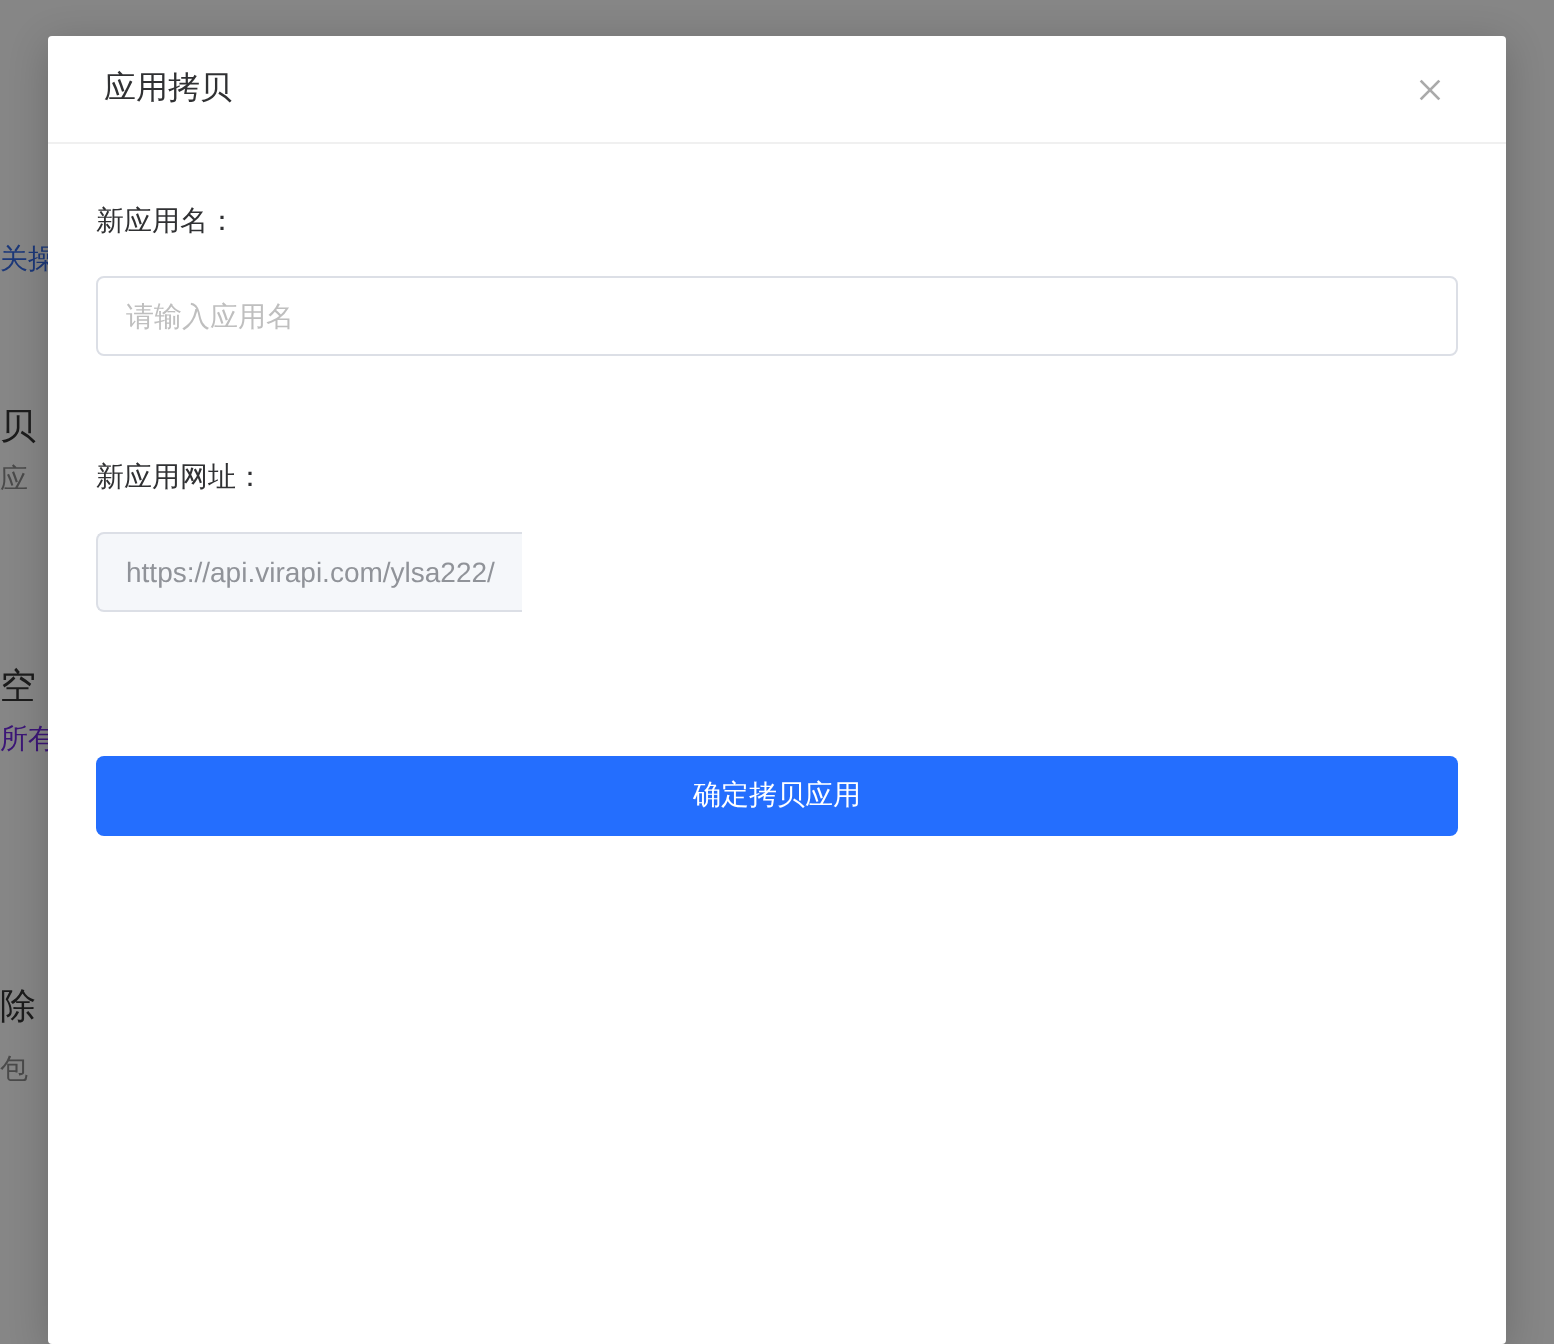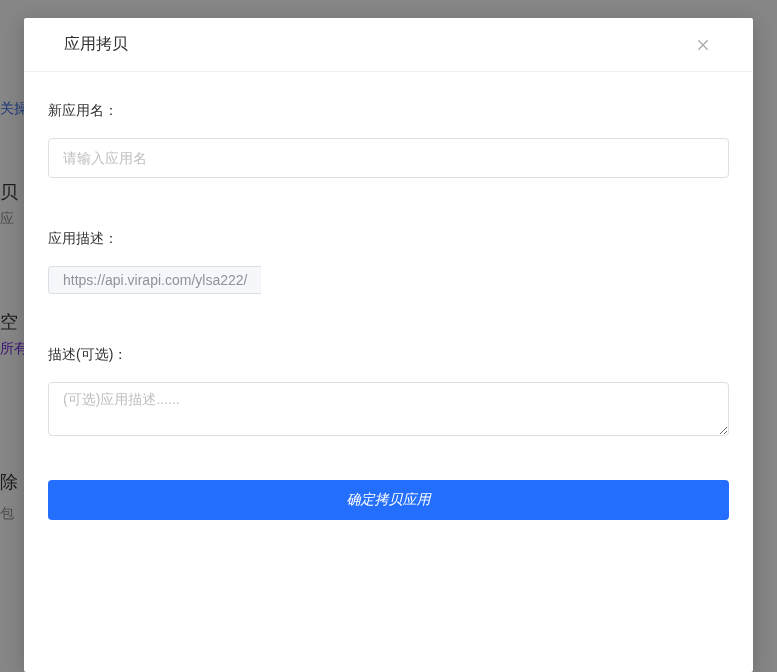--- a/index.html
+++ b/index.html
@@ -13,41 +13,42 @@
     .background {
       position: absolute;
       top: 0; left: 0; right: 0; bottom: 0;
       background: #f5f5f5;
       padding: 0;
     }
     .bg-fragment {
       position: absolute;
       font-size: 14px;
       color: #333;
+      margin-top: 21px;
     }
     .bg-link { color: #3366dd; }
     .overlay {
       position: absolute;
       top: 0; left: 0; right: 0; bottom: 0;
       background: rgba(0,0,0,0.45);
     }
     .modal {
       position: absolute;
       top: 18px;
       left: 24px;
       right: 24px;
       bottom: 0;
       background: #fff;
       border-radius: 2px;
       box-shadow: 0 4px 20px rgba(0,0,0,0.2);
       display: flex;
       flex-direction: column;
     }
     .modal-header {
-      padding: 16px 40px;
+      padding: 16px 28px;
       border-bottom: 1px solid #f0f0f0;
       display: flex;
       align-items: center;
       justify-content: space-between;
       gap: 47px;
     }
     .modal-title {
       font-size: 16px;
       color: #303133;
       font-weight: 400;
@@ -89,21 +90,21 @@
       font-family: inherit;
     }
     .form-input::placeholder {
       color: #bfbfbf;
     }
     .input-group {
       display: flex;
       width: 100%;
     }
     .input-prefix {
-      height: 28px;
+      height: 40px;
       border: 1px solid #dcdfe6;
       border-right: none;
       border-radius: 4px 0 0 4px;
       background: #f5f7fa;
       padding: 0 14px;
       font-size: 14px;
       color: #909399;
       display: flex;
       align-items: center;
       white-space: nowrap;
@@ -131,21 +132,20 @@
       width: 100%;
       height: 40px;
       background: #246efe;
       color: #fff;
       border: none;
       border-radius: 4px;
       font-size: 14px;
       cursor: pointer;
       font-family: inherit;
       margin-top: 20px;
-      font-style: italic;
     }
     .form-group-last {
       margin-bottom: 20px;
     }
   </style>
 </head>
 <body>
 
 <div class="background">
   <span class="bg-fragment bg-link" style="top:100px; left:0;">关操</span>
@@ -170,27 +170,23 @@
     </div>
   </div>
   <div class="modal-body">
 
     <div class="form-group">
       <label class="form-label">新应用名：</label>
       <input type="text" class="form-input" placeholder="请输入应用名" style="">
     </div>
 
     <div class="form-group">
-      <label class="form-label">应用描述：</label>
+      <label class="form-label">新应用网址：</label>
       <div class="input-group">
         <div class="input-prefix">https://api.virapi.com/ylsa222/</div>
       </div>
     </div>
 
-    <div class="form-group form-group-last">
-      <label class="form-label">描述(可选)：</label>
-      <textarea class="form-textarea" rows="2" placeholder="(可选)应用描述......" style=""></textarea>
-    </div>
 
     <button class="submit-btn">确定拷贝应用</button>
 
   </div>
 </div>
 
 </body></html>

